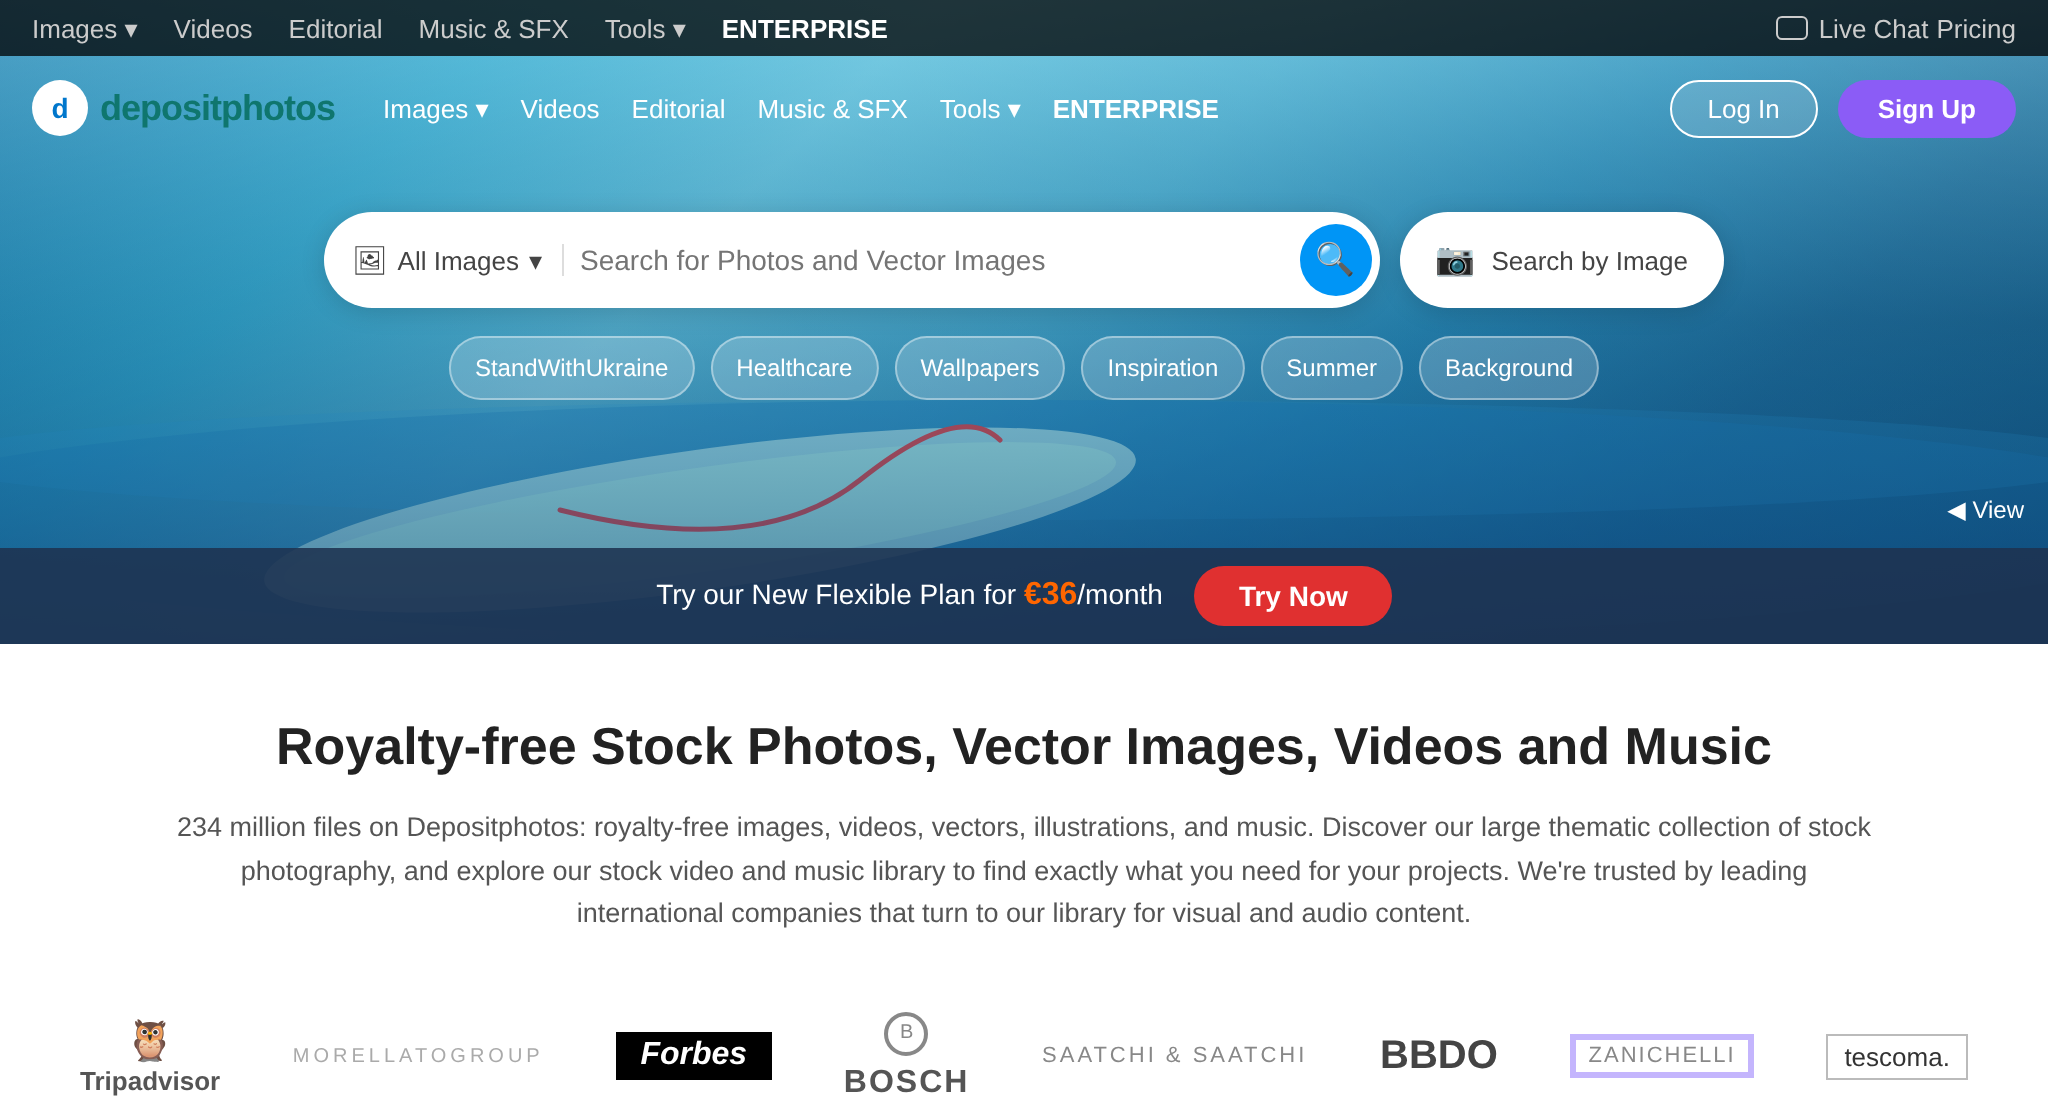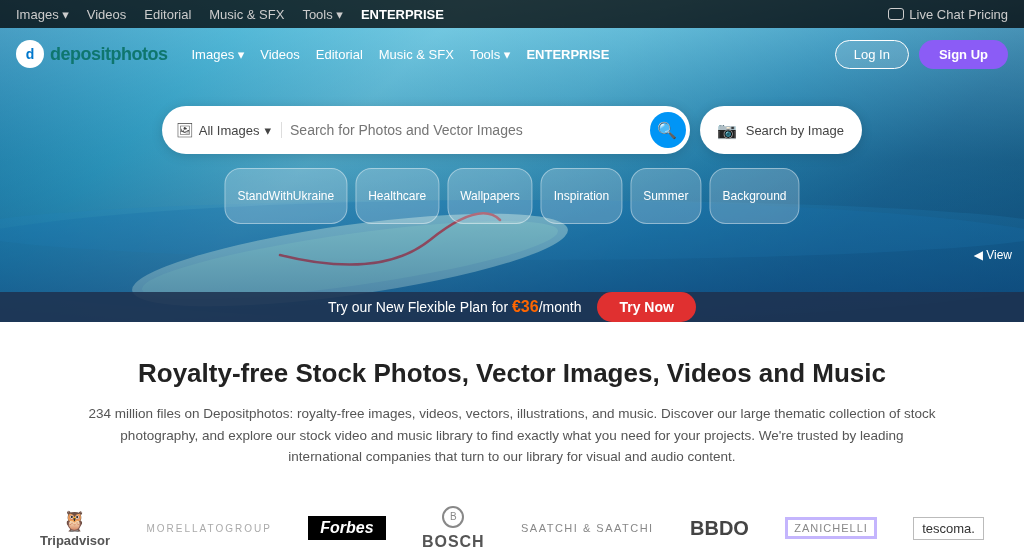--- a/index.html
+++ b/index.html
@@ -144,21 +144,21 @@
       z-index: 10;
       display: flex;
       gap: 8px;
       align-items: center;
     }
     .tag {
       background: rgba(255,255,255,0.2);
       border: 1px solid rgba(255,255,255,0.4);
       color: #fff;
       border-radius: 16px;
-      padding: 20px 12px;
+      padding: 8px 12px;
       font-size: 12px;
       cursor: pointer;
       white-space: nowrap;
     }
 
     
     .view-link {
       position: absolute;
       right: 12px;
       bottom: 60px;
@@ -166,21 +166,21 @@
       color: #fff;
       font-size: 12px;
       cursor: pointer;
       margin-left: 40px;
     }
 
     
     .promo-banner {
       position: absolute;
       bottom: 0; left: 0; right: 0;
-      height: 30px;
+      height: 48px;
       background: rgba(30, 50, 80, 0.88);
       display: flex;
       align-items: center;
       justify-content: center;
       gap: 16px;
       z-index: 10;
     }
     .promo-text { color: #fff; font-size: 14px; }
     .promo-text .price { color: #ff6600; font-weight: bold; font-size: 16px; }
     .try-now-btn {

